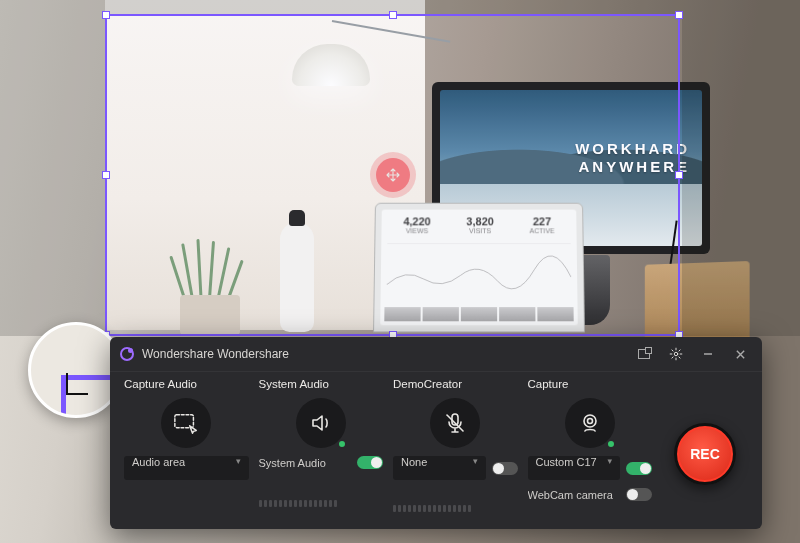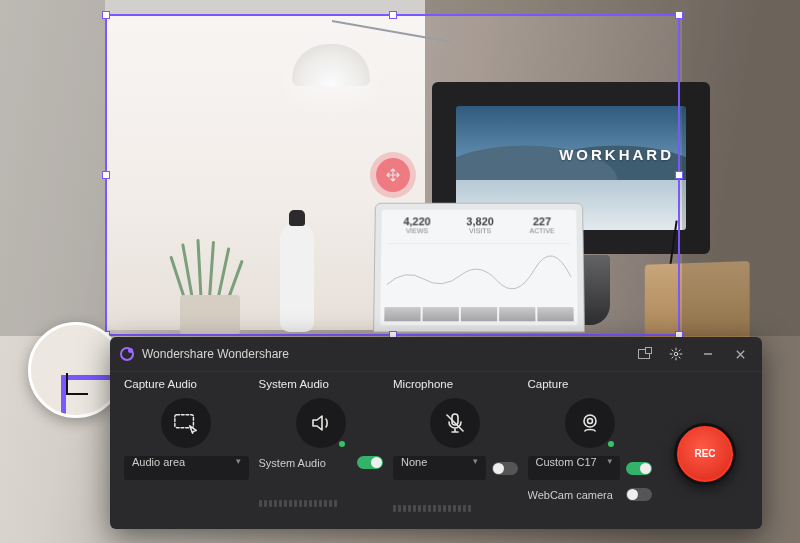--- a/index.html
+++ b/index.html
@@ -6,21 +6,21 @@
   html, body { width: 800px; height: 543px; overflow: hidden; font-family: "Segoe UI", Arial, sans-serif; }
   .scene {
     position: relative; width: 800px; height: 543px;
     background: linear-gradient(100deg, #e1ddd6 0%, #d5d0c9 15%, #c2bdb5 25%, #a89c90 55%, #7e746a 85%);
     filter: blur(0);
   }
   .wall-left { position: absolute; left: 105px; top: 0; width: 320px; height: 330px;
     background: linear-gradient(180deg, #fbf8f4 0%, #f5f0e9 60%, #eae3d9 100%); }
   .lamp-arm { position: absolute; left: 332px; top: 20px; width: 120px; height: 2px; background: #9aa0a4; transform: rotate(10deg); transform-origin: left; }
   .lamp-head { position: absolute; left: 292px; top: 44px; width: 78px; height: 42px; border-radius: 42px 42px 8px 8px; background: radial-gradient(circle at 50% 100%, #fff, #f0efe9 55%, #d9d7cf); box-shadow: 0 10px 30px rgba(255,255,255,0.6); }
-  .monitor { position: absolute; right: 90px; top: 82px; width: 278px; height: 172px; background: #202020; border-radius: 6px; padding: 24px; }
+  .monitor { position: absolute; right: 90px; top: 82px; width: 278px; height: 172px; background: #202020; border-radius: 6px; padding: 8px; }
   .monitor-screen { width: 100%; height: 100%; border-radius: 3px;
     background: linear-gradient(180deg, #2f5b7a 0, #5c8aaa 40%, #7ea6bb 55%, #b9cdd6 60%, #e6ecee 100%); position: relative; overflow: hidden; }
   .mountain { position: absolute; bottom: 40%; left: 0; right: 0; height: 60px;
     background: radial-gradient(ellipse at 30% 100%, #4e6c7d 0 40%, transparent 41%), radial-gradient(ellipse at 70% 100%, #3f5d6e 0 40%, transparent 41%); }
   .monitor-text { position: absolute; right: 12px; top: 32%; color: #fff; font-weight: 700; letter-spacing: 3px; font-size: 15px; text-align: right; line-height: 18px; text-shadow: 0 1px 2px rgba(0,0,0,0.3);}
   .monitor-stand { position: absolute; right: 190px; top: 255px; width: 60px; height: 70px; background: linear-gradient(#636363,#2e2e2e); border-radius: 4px 4px 20px 20px; }
   .laptop { position: absolute; left: 374px; top: 202px; width: 210px; height: 130px; background: #e9eae8; border: 1px solid #b8b9b6; border-radius: 6px 6px 0 0; padding: 6px; transform: perspective(500px) rotateX(4deg); }
   .laptop-screen { width: 100%; height: 100%; background: #f8f9f8; border-radius: 3px; display: flex; flex-direction: column; }
   .lap-stats { display: flex; justify-content: space-around; padding: 6px 4px; }
   .lap-stat { text-align: center; font-size: 7px; color: #888; line-height: 1.1; }
@@ -69,36 +69,37 @@
   .dropdown { height:24px; background:#1d1d1f; border-radius:3px; display:flex; justify-content:space-between; padding:0 8px; font-size:11px; color:#cfcdca; }
   .chev { color:#888; font-size:9px; }
   .label { font-size:11px; color:#cfcdca; flex:1; white-space:nowrap; overflow:hidden; text-overflow:ellipsis; }
   .toggle { width:26px; height:13px; border-radius:7px; background:#555; position:relative; flex-shrink:0; }
   .toggle::after{ content:""; position:absolute; top:1px; width:11px; height:11px; border-radius:50%; background:#eee; }
   .toggle.off::after{ left:1px; }
   .toggle.on{ background:#33b26a; } .toggle.on::after{ right:1px; }
   .level { flex:1; height:10px; display:flex; gap:2px; align-items:center; }
   .level span{ width:3px; height:7px; background:#4a4a4d; border-radius:1px; }
   .rec-col { flex:0 0 86px; display:flex; align-items:center; justify-content:center; }
-  .rec { width:62px; height:62px; border-radius:50%; background:radial-gradient(circle at 45% 40%, #ff5a45, #d82414); border:3px solid #111; display:flex; align-items:center; justify-content:center; color:#fff; font-weight:700; font-size:10px; box-shadow:0 0 0 2px #ff3b2a inset, 0 4px 12px rgba(0,0,0,0.5); }
+  .rec { width:62px; height:62px; border-radius:50%; background:radial-gradient(circle at 45% 40%, #ff5a45, #d82414); border:3px solid #111; display:flex; align-items:center; justify-content:center; color:#fff; font-weight:700; font-size:14px; box-shadow:0 0 0 2px #ff3b2a inset, 0 4px 12px rgba(0,0,0,0.5); }
   svg { display:block; }
   .icon-stroke { stroke:#e8e6e3; stroke-width:1.6; fill:none; stroke-linecap:round; stroke-linejoin:round; }
 </style>
 </head>
 <body>
 
 <div class="scene">
   <div class="wall-left"></div>
   <div class="lamp-arm"></div>
     <div class="lamp-head"></div>
   <div class="monitor">
     <div class="monitor-screen">
       <div class="mountain"></div>
       <div class="monitor-text">
         <span>WORKHARD</span><br>
+        <span>ANYWHERE</span>
       </div>
     </div>
   </div>
   <div class="monitor-stand"></div>
   <div class="antenna"></div>
   <div class="box"></div>
   <div class="laptop">
     <div class="laptop-screen">
       <div class="lap-stats">
         <div class="lap-stat"><b>4,220</b><span>VIEWS</span></div>
@@ -226,21 +227,21 @@
             <span></span>
             <span></span>
             <span></span>
             <span></span>
             <span></span>
             <span></span>
           </div>
       </div>
 
       <div class="col">
-        <div class="col-title">Microphone</div>
+        <div class="col-title">DemoCreator</div>
         <div class="bigbtn">
           <svg width="24" height="24" viewBox="0 0 24 24">
             <rect x="9" y="3" width="6" height="11" rx="3" class="icon-stroke"></rect>
             <path class="icon-stroke" d="M6 11a6 6 0 0012 0M12 17v4M9 21h6"></path>
             <path class="icon-stroke" d="M4 4l16 16"></path>
           </svg>
         </div>
         <div class="row">
           <div class="dropdown" style="flex:1">
             <span>None</span>

